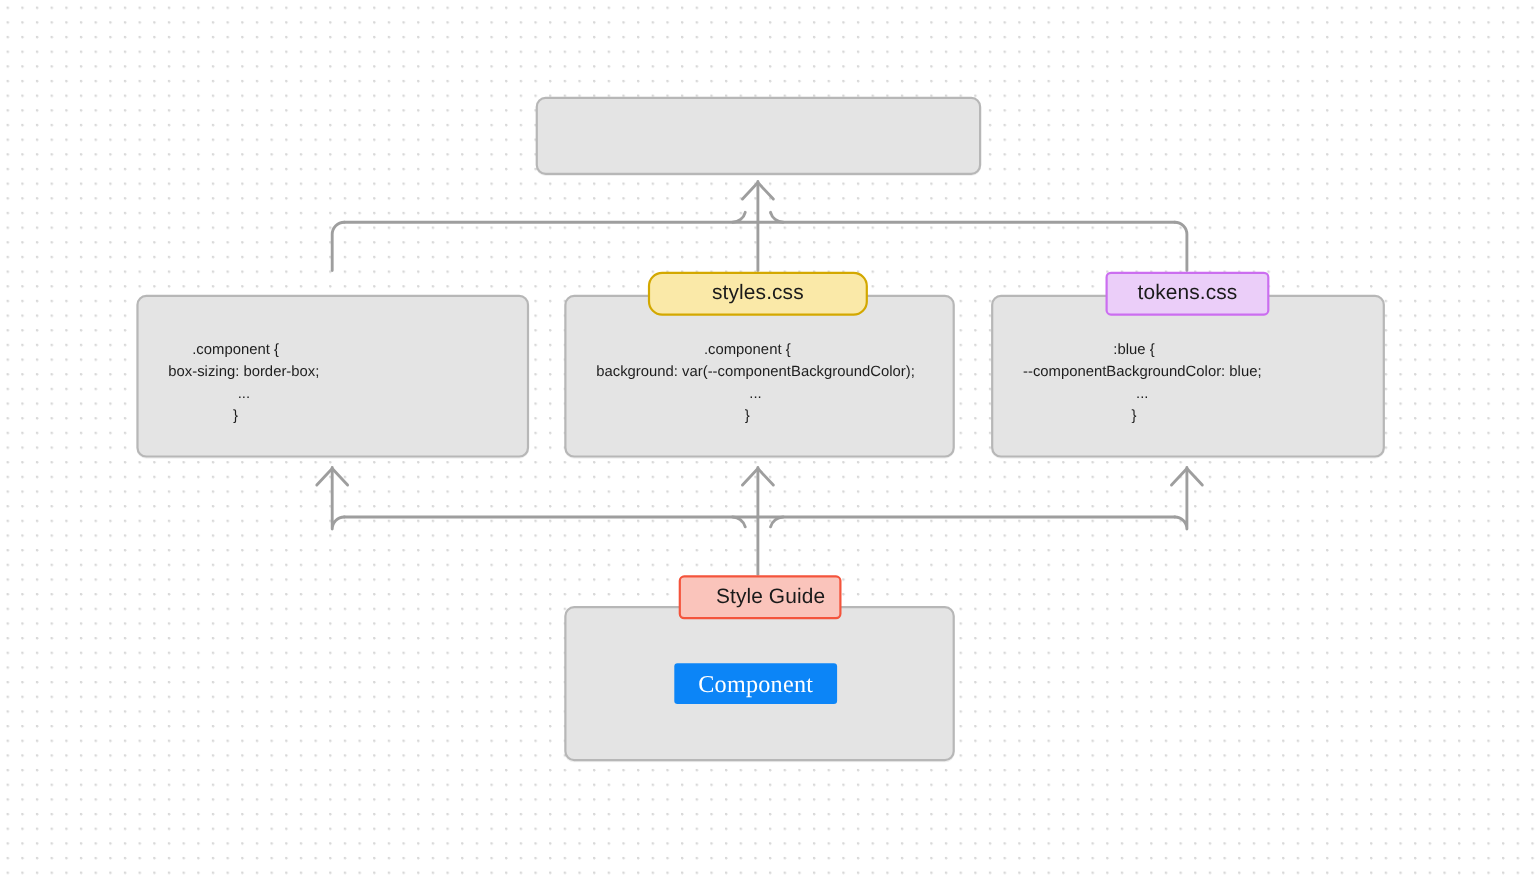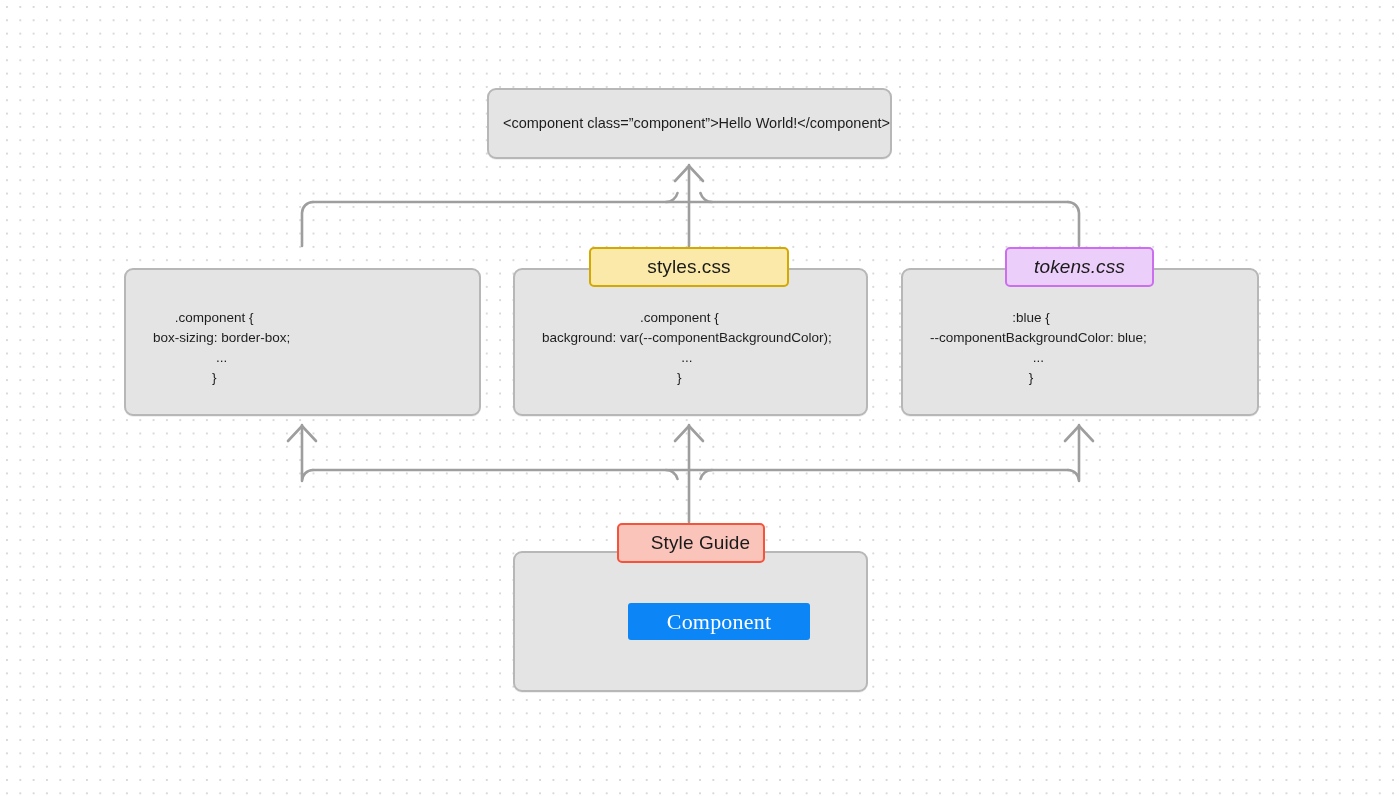--- a/index.html
+++ b/index.html
@@ -66,22 +66,22 @@
     border-radius: 5px;
     font-size: 19px;
     color: #1a1a1a;
     letter-spacing: 0.1px;
     white-space: nowrap;
     z-index: 4;
   }
 
   .group-tab.green  { background: #a8e6bb; border-color: #5ab877; }
   .group-tab.blue   { background: #aedcfa; border-color: #16a0ff; }
-  .group-tab.yellow { background: #fae9a8; border-color: #d3a800; }
-  .group-tab.purple { background: #ebcef9; border-color: #cb6ef0; font-style: italic; }
+  .group-tab.yellow { background: #fae9a8; border-color: #d3a800; border-radius: 13px; }
+  .group-tab.purple { background: #ebcef9; border-color: #cb6ef0; }
   .group-tab.red    { background: #fac4bb; border-color: #f4543c; padding-left: 19px; }
 
   
   .code-block {
     position: absolute;
     font-family: "Liberation Sans", sans-serif;
     font-size: 13.5px;
     line-height: 20px;
     color: #1d1d1d;
     white-space: pre;
@@ -126,21 +126,21 @@
   #group-styles       { left: 513px; top: 268px; width: 355px;  height: 148px; }
   #tab-styles         { left: 589px; top: 247px; width: 200px;  height: 40px;  }
   #code-styles        { left: 527px; top: 308px; }
 
   #group-tokens       { left: 901px; top: 268px; width: 358px;  height: 148px; }
   #tab-tokens         { left: 1005px; top: 247px; width: 149px;  height: 40px; }
   #code-tokens        { left: 915px; top: 308px; }
 
   #group-styleguide   { left: 513px; top: 551px; width: 355px;  height: 141px; }
   #tab-styleguide     { left: 617px; top: 523px; width: 148px;  height: 40px;  }
-  #btn-component      { left: 628px; top: 603px; width: 182px;  height: 37px;  }
+  #btn-component      { left: 613px; top: 603px; width: 148px;  height: 37px;  }
 </style>
 </head>
 <body>
 
 <div id="canvas">
 
   <svg id="wires" viewBox="0 0 1400 796" width="1400" height="796" xmlns="http://www.w3.org/2000/svg">
     <g fill="none" stroke="#9e9e9e" stroke-width="2.6" stroke-linecap="round" stroke-linejoin="round">
 
       <path d="M 313 202 H 1068"></path>
@@ -172,21 +172,20 @@
 
       <path d="M 288 441 L 302 426 L 316 441"></path>
       <path d="M 675 441 L 689 426 L 703 441"></path>
       <path d="M 1065 441 L 1079 426 L 1093 441"></path>
     </g>
   </svg>
 
   <div class="group" id="group-product">
     <div class="group-body"></div>
   </div>
-  <div class="markup-line" id="markup-product">&lt;component class=”component”&gt;Hello World!&lt;/component&gt;</div>
 
   <div class="group" id="group-structure">
     <div class="group-body"></div>
   </div>
   <div class="code-block" id="code-structure">.component {
     box-sizing: border-box;
     ...
 }</div>
 
   <div class="group" id="group-styles">

